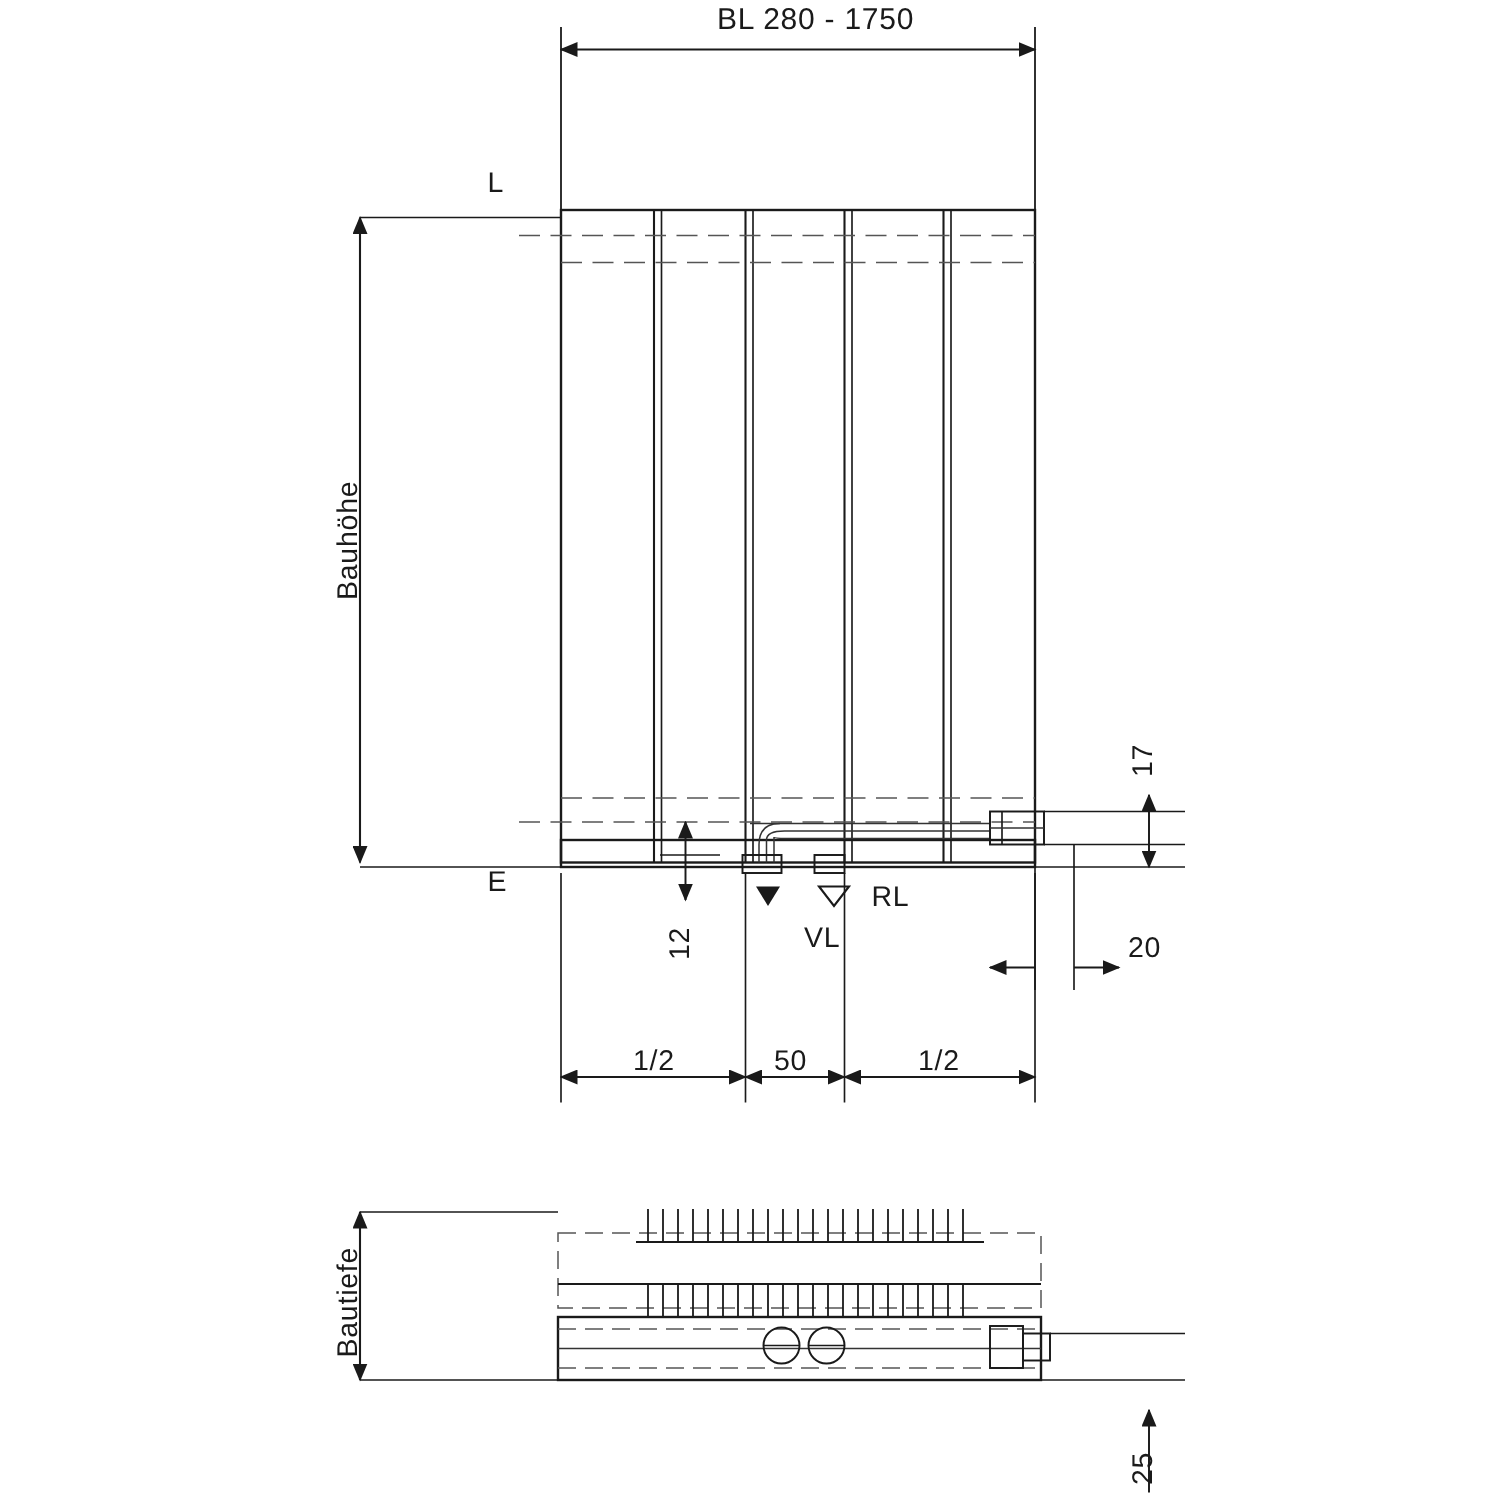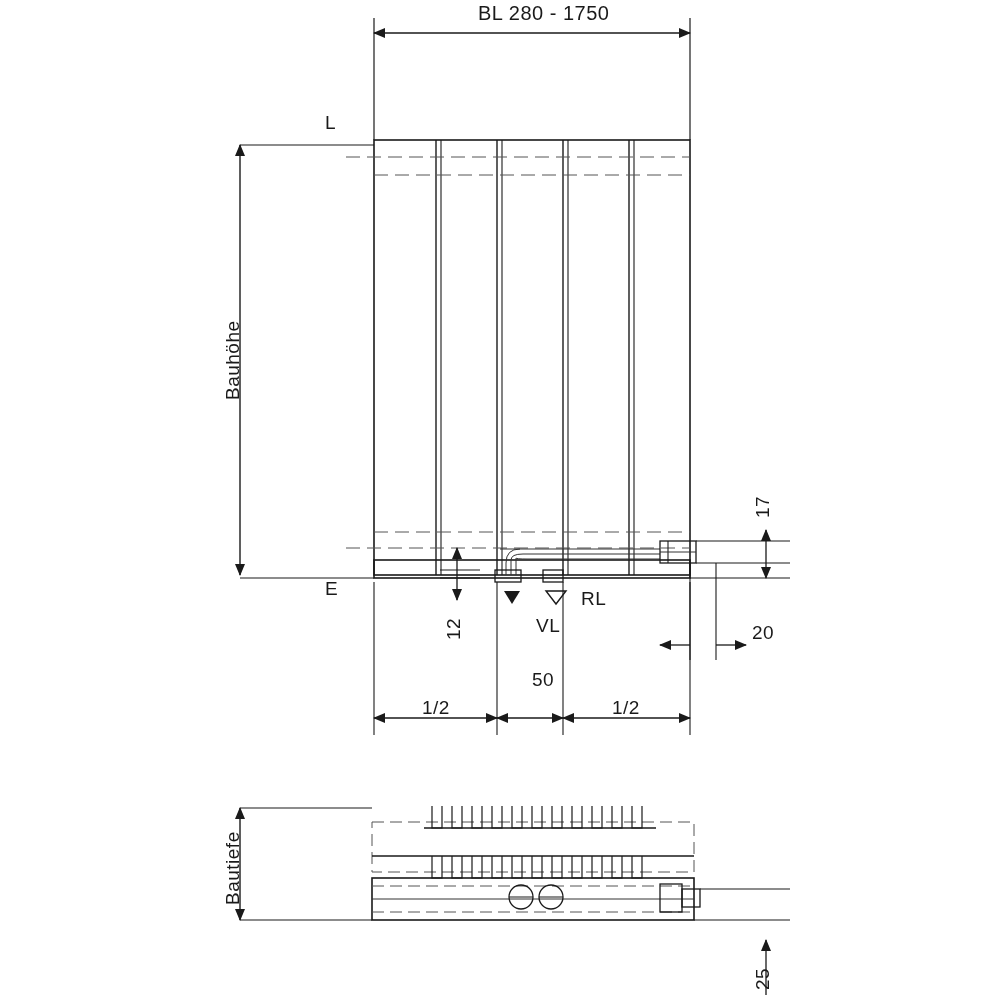--- a/index.html
+++ b/index.html
@@ -207,20 +207,20 @@
   <div class="lbl" style="left:325px; top:578px;">E</div>
 
   <div class="lbl vert" style="left:752px; top:518px;">17</div>
   <div class="lbl vert" style="left:443px; top:640px;">12</div>
   <div class="lbl" style="left:752px; top:622px;">20</div>
 
   <div class="lbl" style="left:500px; top:615px;margin-left:36px;">VL</div>
   <div class="lbl" style="left:545px; top:588px;margin-left:36px;">RL</div>
 
   <div class="lbl" style="left:422px; top:697px;">1/2</div>
-  <div class="lbl" style="left:516px; top:669px;margin-left:16px;">50</div>
+  <div class="lbl" style="left:516px; top:697px;">50</div>
   <div class="lbl" style="left:612px; top:697px;">1/2</div>
 
   <div class="lbl vert" style="left:222px; top:905px;">Bautiefe</div>
 
   <div class="lbl vert" style="left:752px; top:990px;">25</div>
 
 </div>
 
 </body></html>

